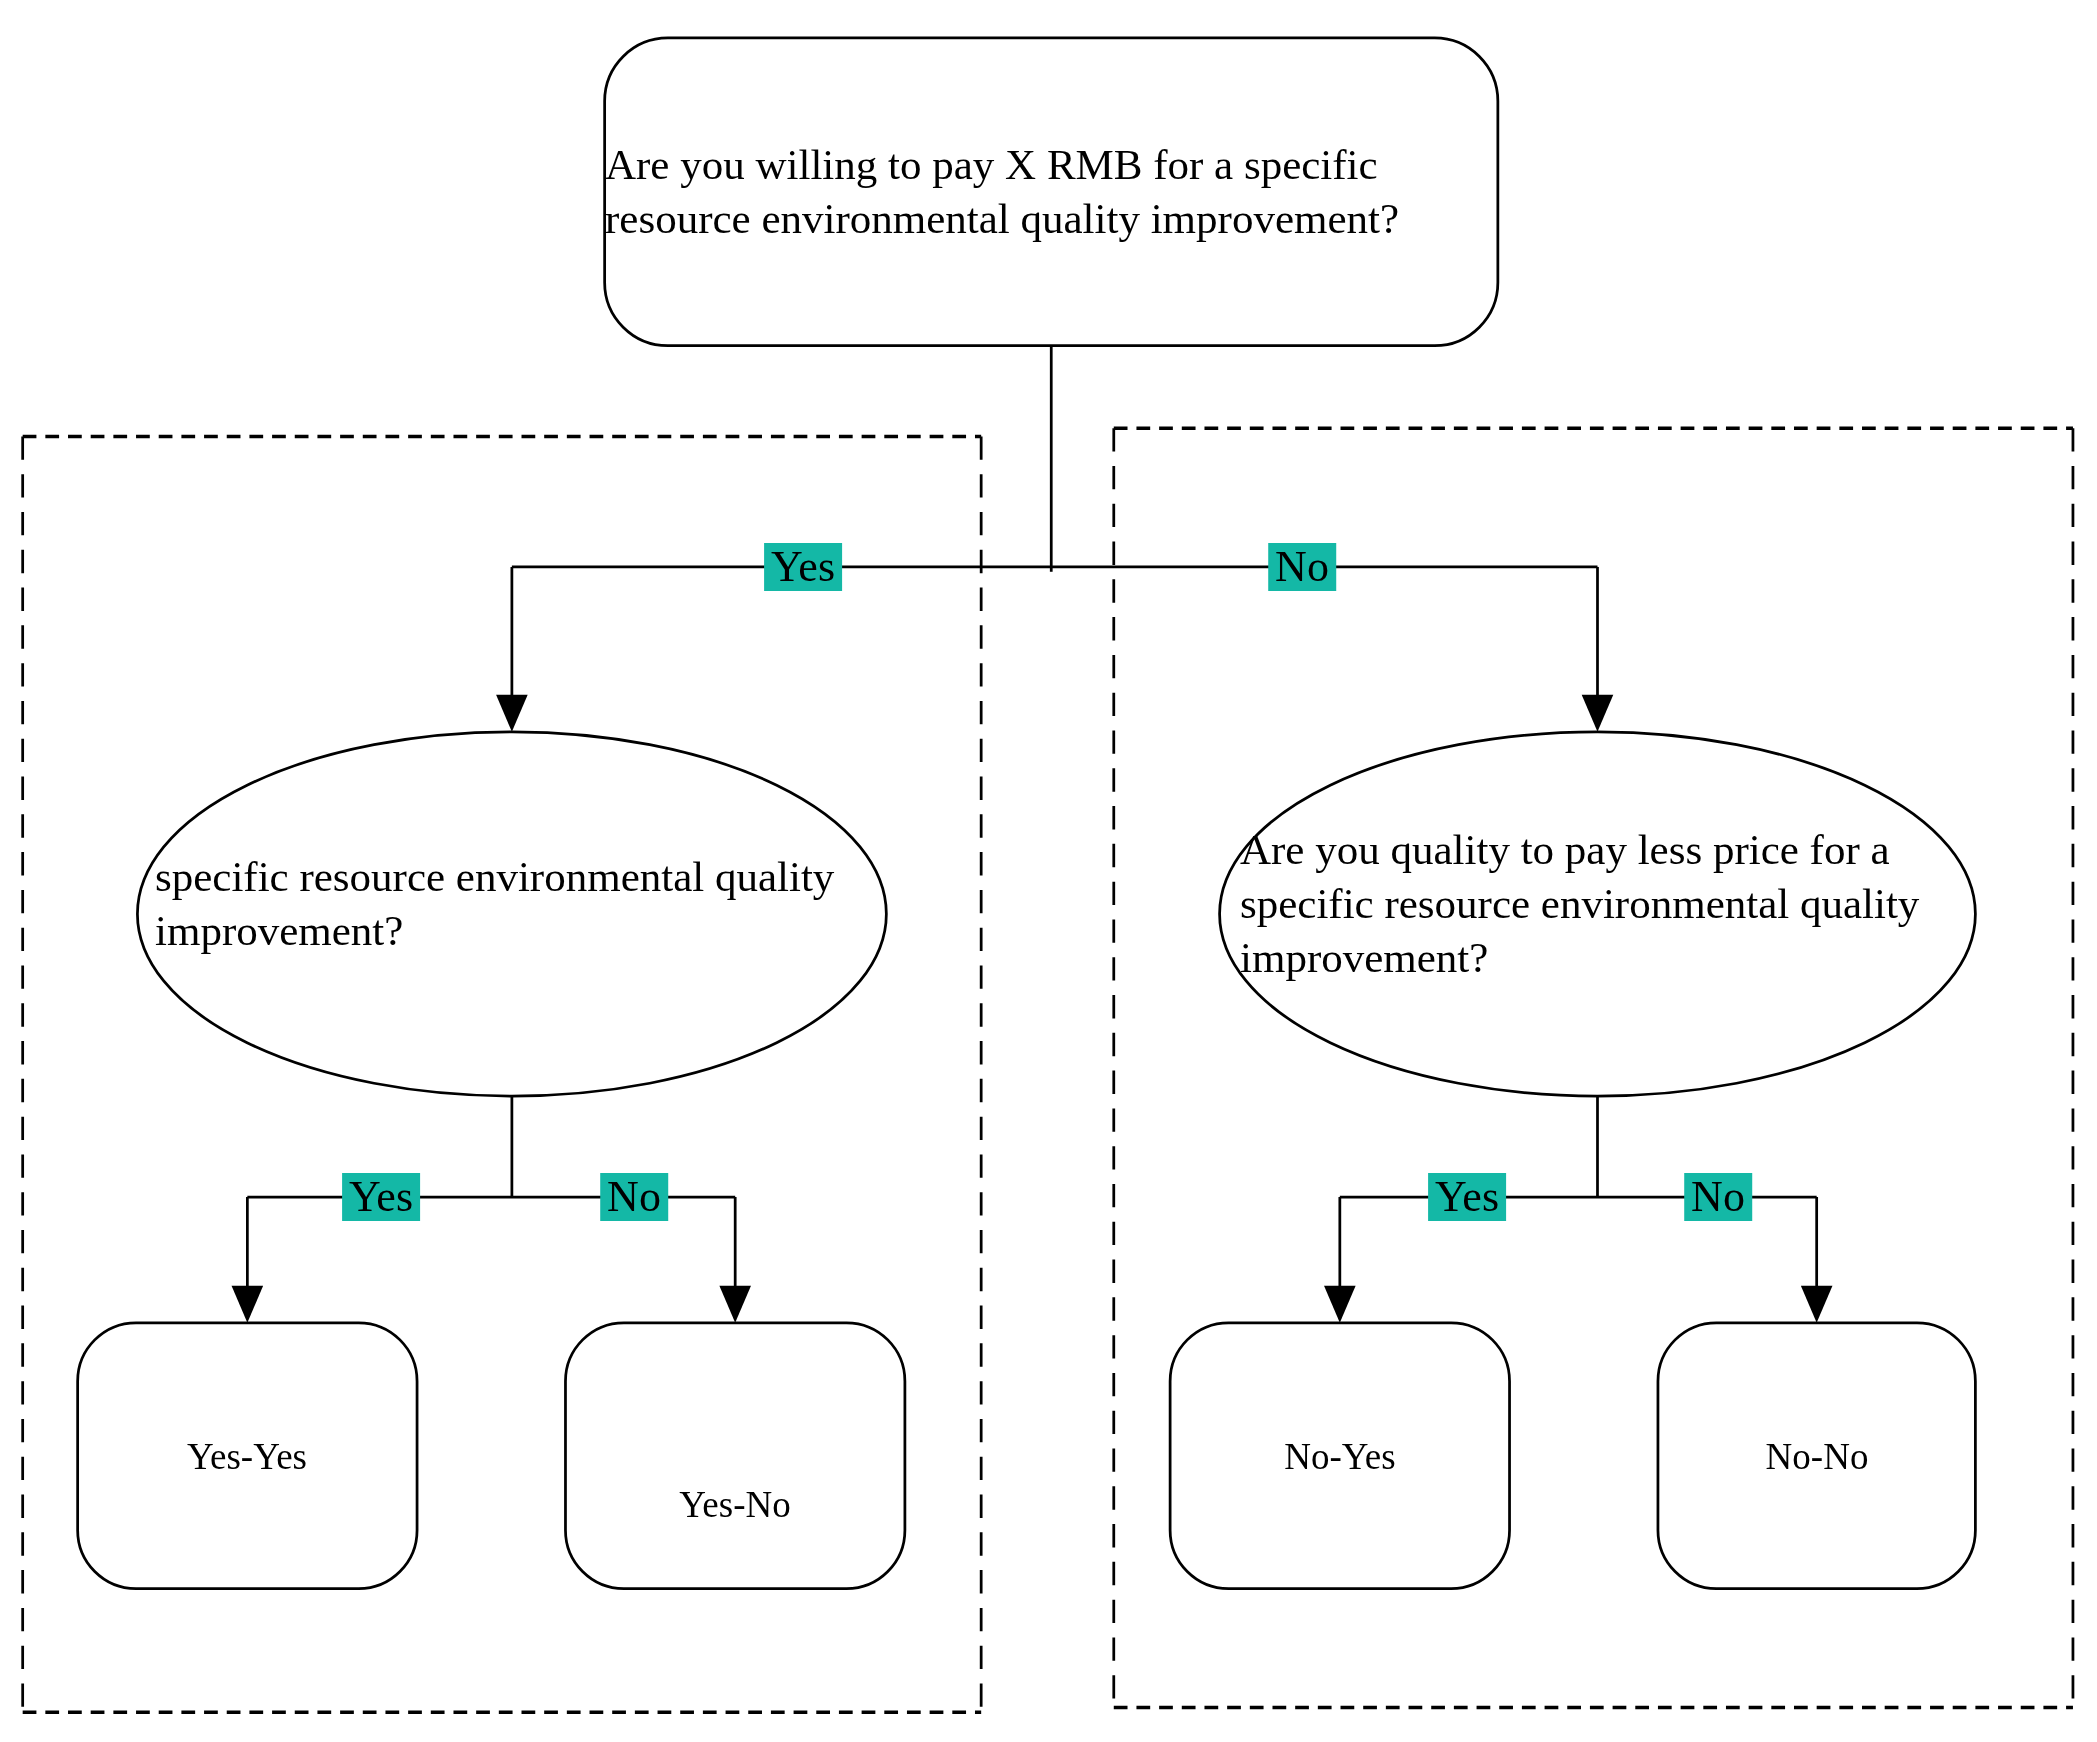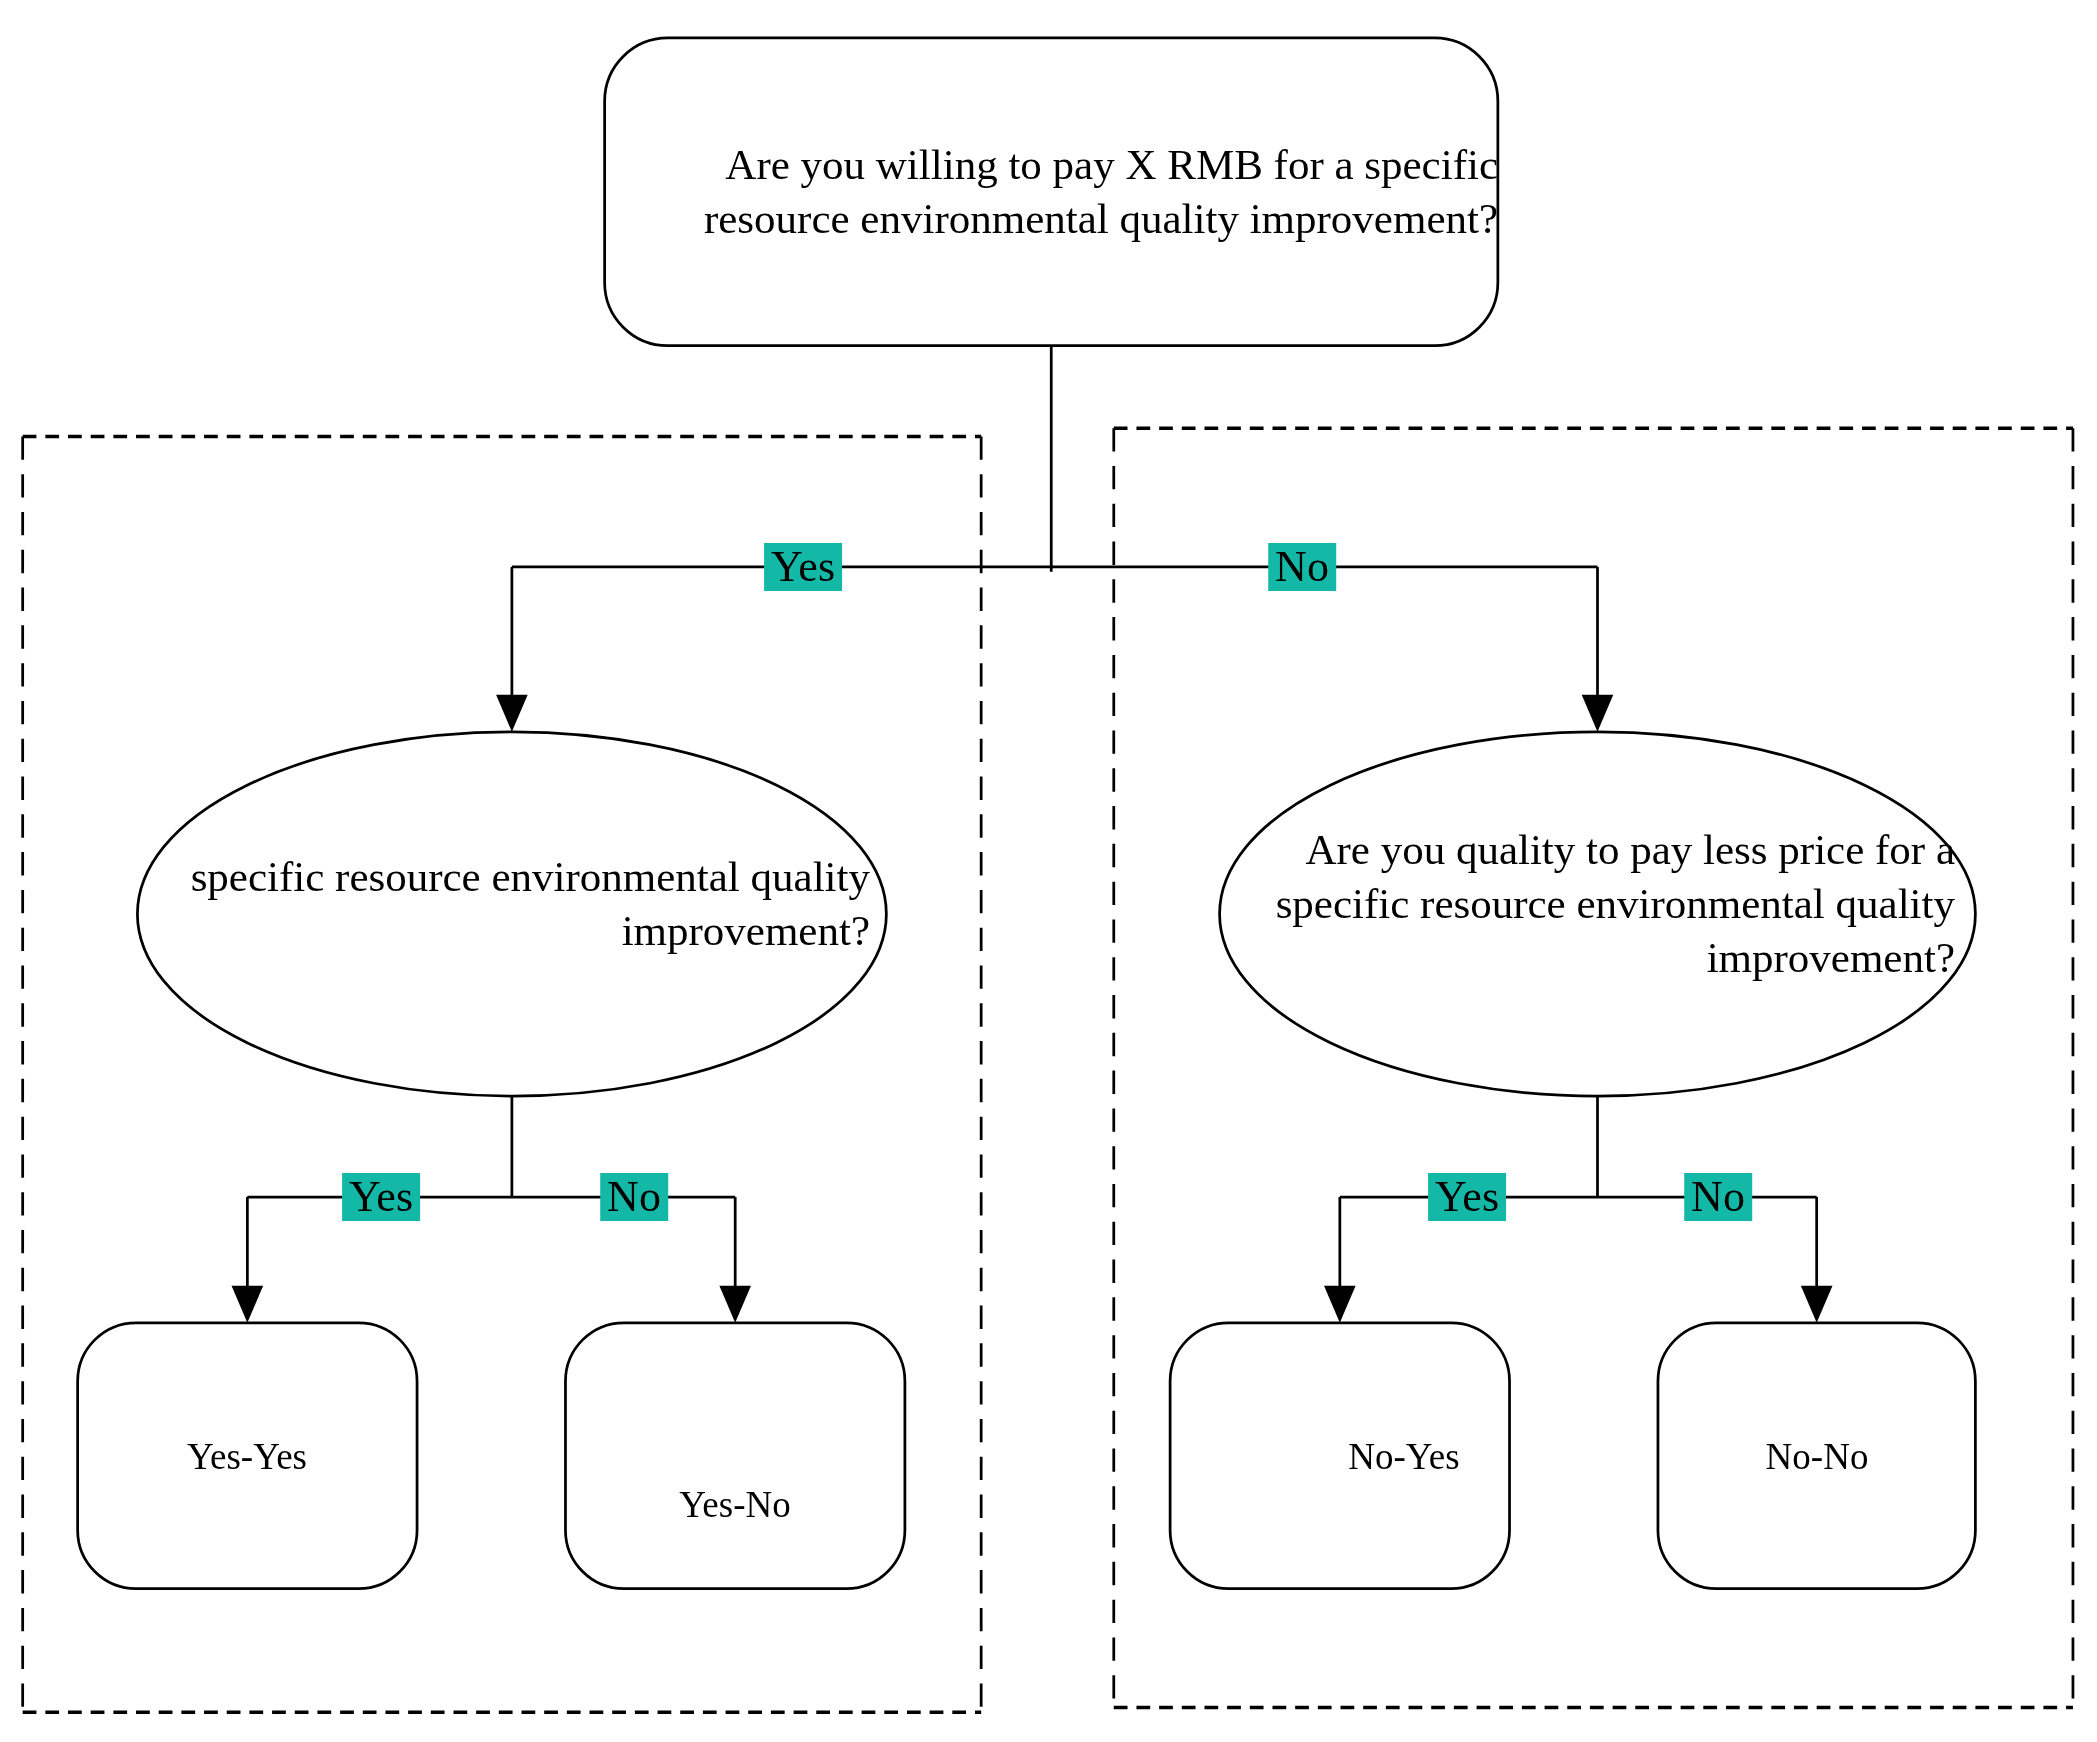--- a/index.html
+++ b/index.html
@@ -22,21 +22,21 @@
     height: 1742px;
   }
   .stage svg {
     position: absolute;
     left: 0; top: 0;
   }
   .node-text {
     position: absolute;
     display: flex;
     flex-direction: column;
-    align-items: flex-end;
+    align-items: flex-start;
     justify-content: center;
     text-align: center;
     font-size: 43px;
     line-height: 54px;
   }
   .q-line {
     white-space: nowrap;
   }
   .edge-label {
     position: absolute;
@@ -128,17 +128,17 @@
   </div>
 
   <div class="edge-label" style="left:381px; top:1197px;">Yes</div>
   <div class="edge-label" style="left:634px; top:1197px;">No</div>
 
   <div class="edge-label" style="left:1467px; top:1197px;">Yes</div>
   <div class="edge-label" style="left:1718px; top:1197px;">No</div>
 
   <div class="outcome-label" style="left:247px; top:1456px;">Yes-Yes</div>
   <div class="outcome-label" style="left:735px; top:1504px;">Yes-No</div>
-  <div class="outcome-label" style="left:1404px; top:1456px;">No-Yes</div>
+  <div class="outcome-label" style="left:1340px; top:1456px;">No-Yes</div>
   <div class="outcome-label" style="left:1817px; top:1456px;">No-No</div>
 
 </div>
 
 
 </body></html>

